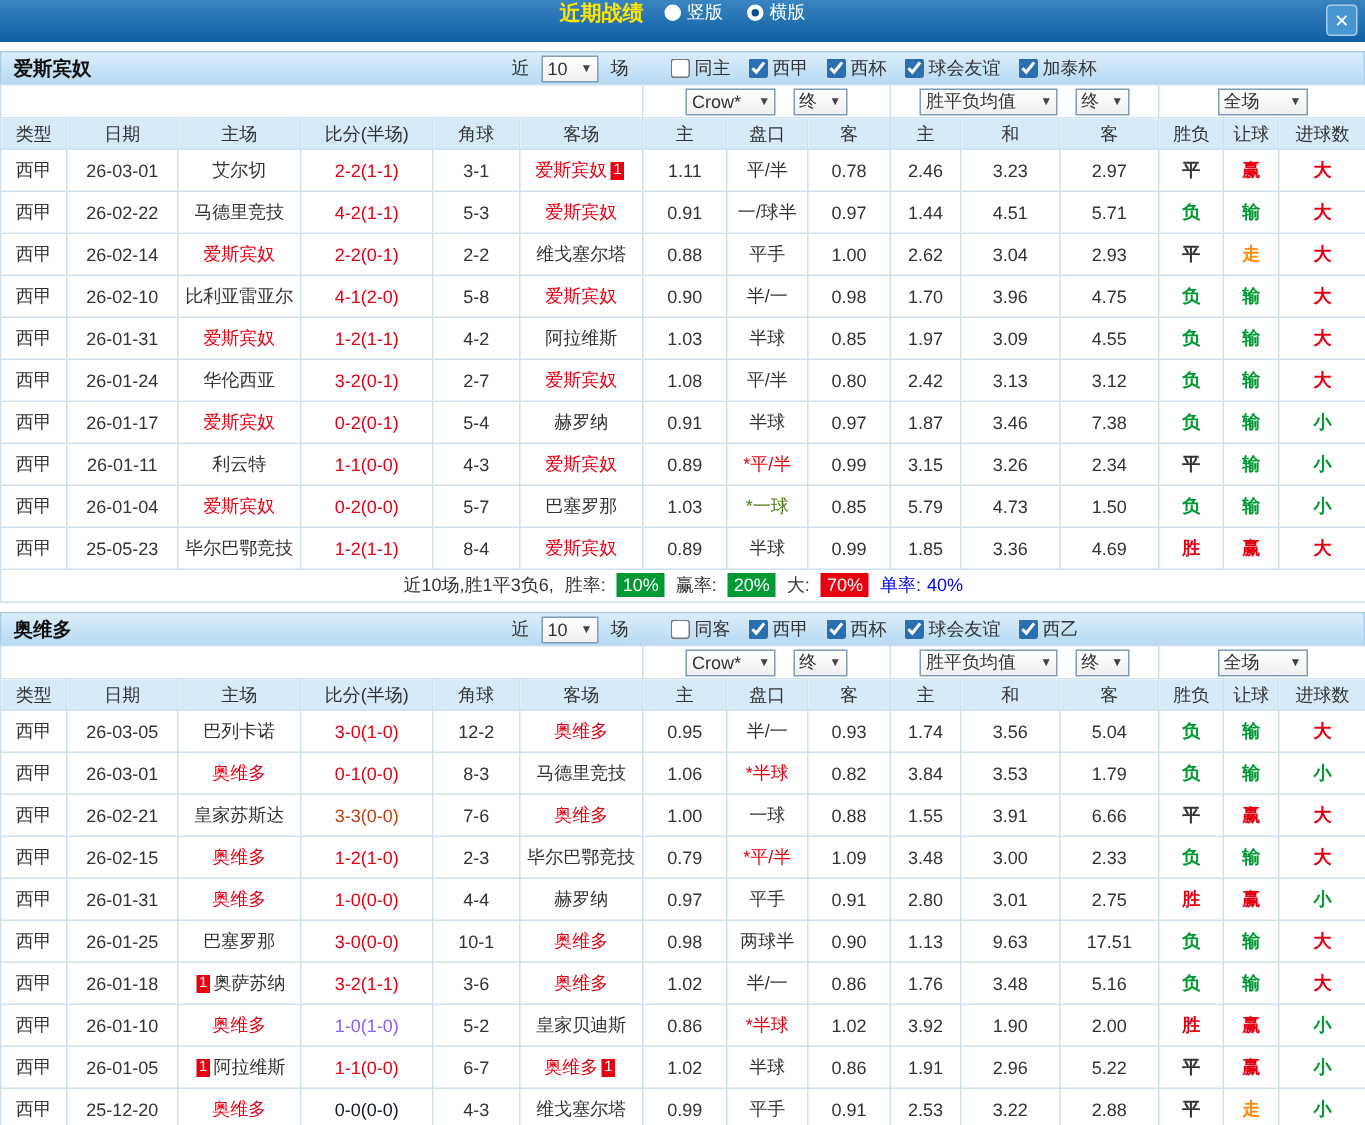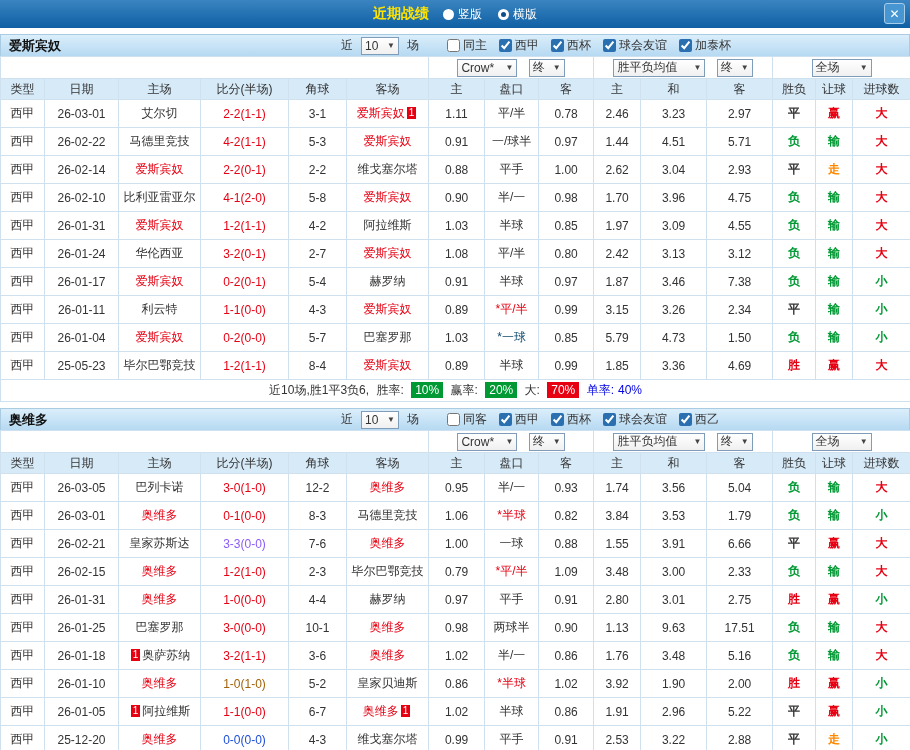--- a/index.html
+++ b/index.html
@@ -1,19 +1,19 @@
 <!DOCTYPE html>
 <html><head>
 <meta charset="utf-8">
 <style>
   *{box-sizing:border-box;margin:0;padding:0}
   html,body{width:910px;height:750px;overflow:hidden;background:#fff;
     font-family:"Liberation Sans","DejaVu Sans",sans-serif;font-size:12px;color:#333}
   
-  .titlebar{height:28px;background:linear-gradient(#3a85c0,#0f5fa4);display:flex;align-items:center;
+  .titlebar{height:28px;background:linear-gradient(#3a85c0,#0f5fa4);display:flex;align-items:flex-start;
     justify-content:center;position:relative;gap:10px}
   .titlebar .title{color:#ffe400;font-weight:bold;font-size:14px}
   .opts{display:inline-flex;gap:16px;margin-left:4px}
   .opt{display:inline-flex;align-items:center;gap:4px;color:#fff;cursor:pointer}
   .radio{width:11px;height:11px;border-radius:50%;background:#fff;display:inline-block;position:relative}
   .radio.sel::after{content:"";position:absolute;left:3px;top:3px;width:5px;height:5px;border-radius:50%;background:#0b4f8f}
   .close-btn{position:absolute;right:5px;top:3px;width:21px;height:21px;background:#4796d2;
     border:1px solid #a6cdea;border-radius:3px;color:#fff;font-weight:bold;display:flex;
     align-items:center;justify-content:center;font-size:12px;cursor:pointer}
   
@@ -304,21 +304,21 @@
           <td><b style="color:#009933">小</b></td>
         </tr>
         <tr>
           <td>西甲</td>
           <td>26-01-04</td>
           <td><span style="color:#e60012">爱斯宾奴</span></td>
           <td><span style="color:#e60012">0-2(0-0)</span></td>
           <td>5-7</td>
           <td><span>巴塞罗那</span></td>
           <td>1.03</td>
-          <td><span style="color:#0c4a6e">*一球</span></td>
+          <td><span style="color:#4d7c0f">*一球</span></td>
           <td>0.85</td>
           <td>5.79</td>
           <td>4.73</td>
           <td>1.50</td>
           <td><b style="color:#009933">负</b></td>
           <td><b style="color:#009933">输</b></td>
           <td><b style="color:#009933">小</b></td>
         </tr>
         <tr>
           <td>西甲</td>
@@ -487,21 +487,21 @@
           <td>3.53</td>
           <td>1.79</td>
           <td><b style="color:#009933">负</b></td>
           <td><b style="color:#009933">输</b></td>
           <td><b style="color:#009933">小</b></td>
         </tr>
         <tr>
           <td>西甲</td>
           <td>26-02-21</td>
           <td><span>皇家苏斯达</span></td>
-          <td><span style="color:#8b5cf6">3-3(0-0)</span></td>
+          <td><span style="color:#c2410c">3-3(0-0)</span></td>
           <td>7-6</td>
           <td><span style="color:#e60012">奥维多</span></td>
           <td>1.00</td>
           <td><span style="color:#333333">一球</span></td>
           <td>0.88</td>
           <td>1.55</td>
           <td>3.91</td>
           <td>6.66</td>
           <td><b style="color:#333333">平</b></td>
           <td><b style="color:#e60012">赢</b></td>
@@ -572,21 +572,21 @@
           <td>3.48</td>
           <td>5.16</td>
           <td><b style="color:#009933">负</b></td>
           <td><b style="color:#009933">输</b></td>
           <td><b style="color:#e60012">大</b></td>
         </tr>
         <tr>
           <td>西甲</td>
           <td>26-01-10</td>
           <td><span style="color:#e60012">奥维多</span></td>
-          <td><span style="color:#a16207">1-0(1-0)</span></td>
+          <td><span style="color:#8b5cf6">1-0(1-0)</span></td>
           <td>5-2</td>
           <td><span>皇家贝迪斯</span></td>
           <td>0.86</td>
           <td><span style="color:#e60012">*半球</span></td>
           <td>1.02</td>
           <td>3.92</td>
           <td>1.90</td>
           <td>2.00</td>
           <td><b style="color:#e60012">胜</b></td>
           <td><b style="color:#e60012">赢</b></td>
@@ -606,21 +606,21 @@
           <td>2.96</td>
           <td>5.22</td>
           <td><b style="color:#333333">平</b></td>
           <td><b style="color:#e60012">赢</b></td>
           <td><b style="color:#009933">小</b></td>
         </tr>
         <tr>
           <td>西甲</td>
           <td>25-12-20</td>
           <td><span style="color:#e60012">奥维多</span></td>
-          <td><span style="color:#1d4ed8">0-0(0-0)</span></td>
+          <td><span style="color:#0f172a">0-0(0-0)</span></td>
           <td>4-3</td>
           <td><span>维戈塞尔塔</span></td>
           <td>0.99</td>
           <td><span style="color:#333333">平手</span></td>
           <td>0.91</td>
           <td>2.53</td>
           <td>3.22</td>
           <td>2.88</td>
           <td><b style="color:#333333">平</b></td>
           <td><b style="color:#ff8800">走</b></td>

